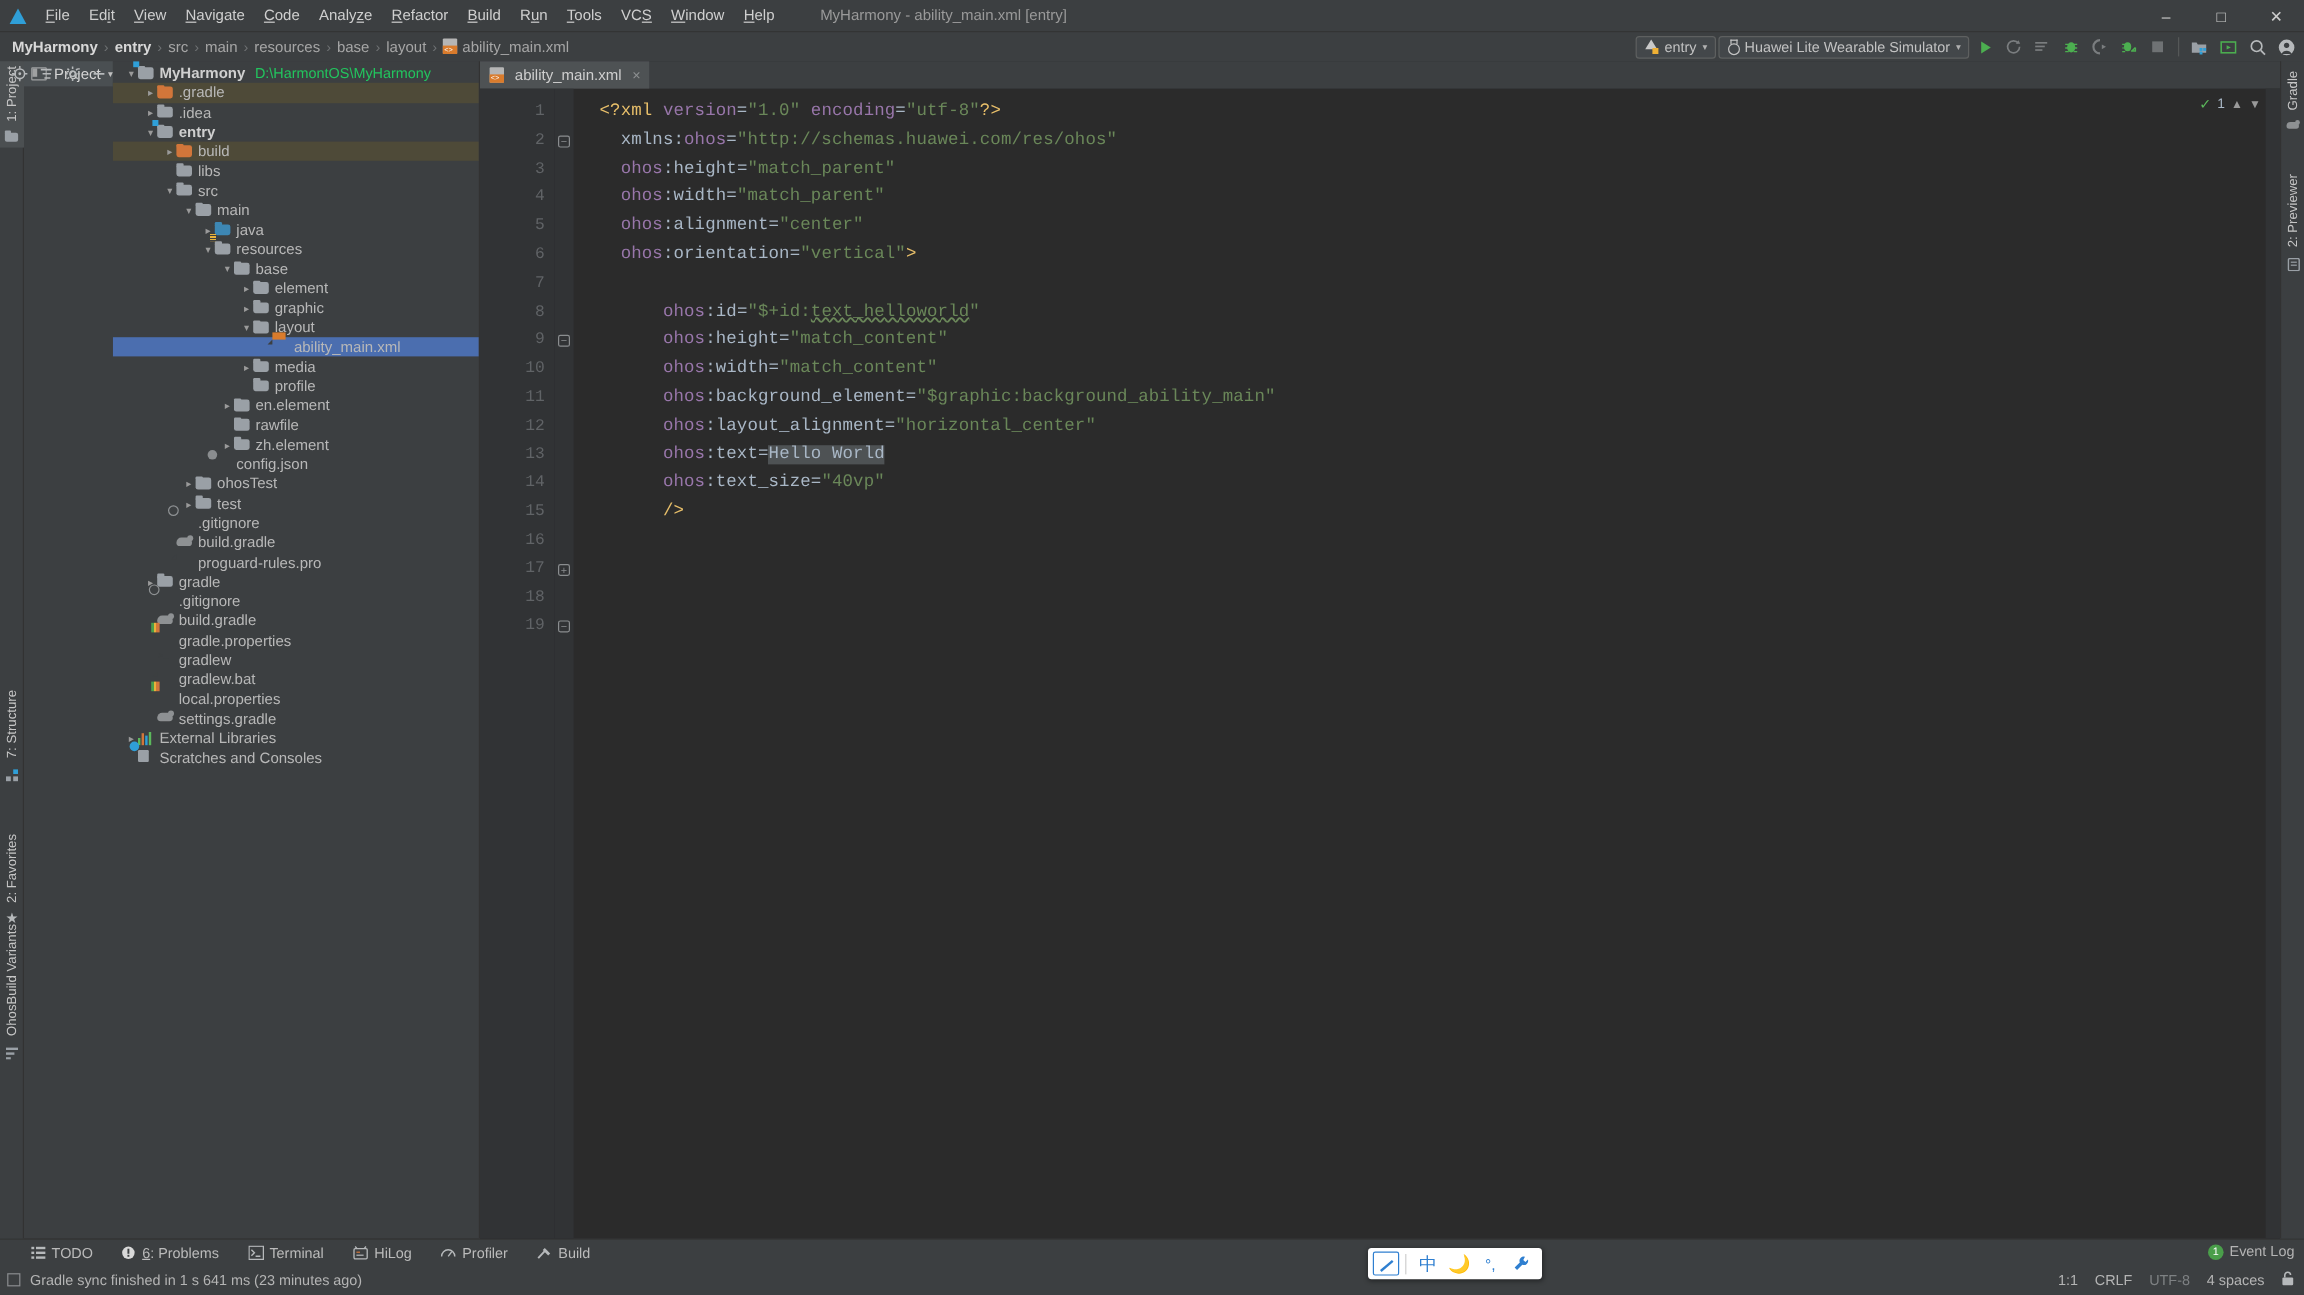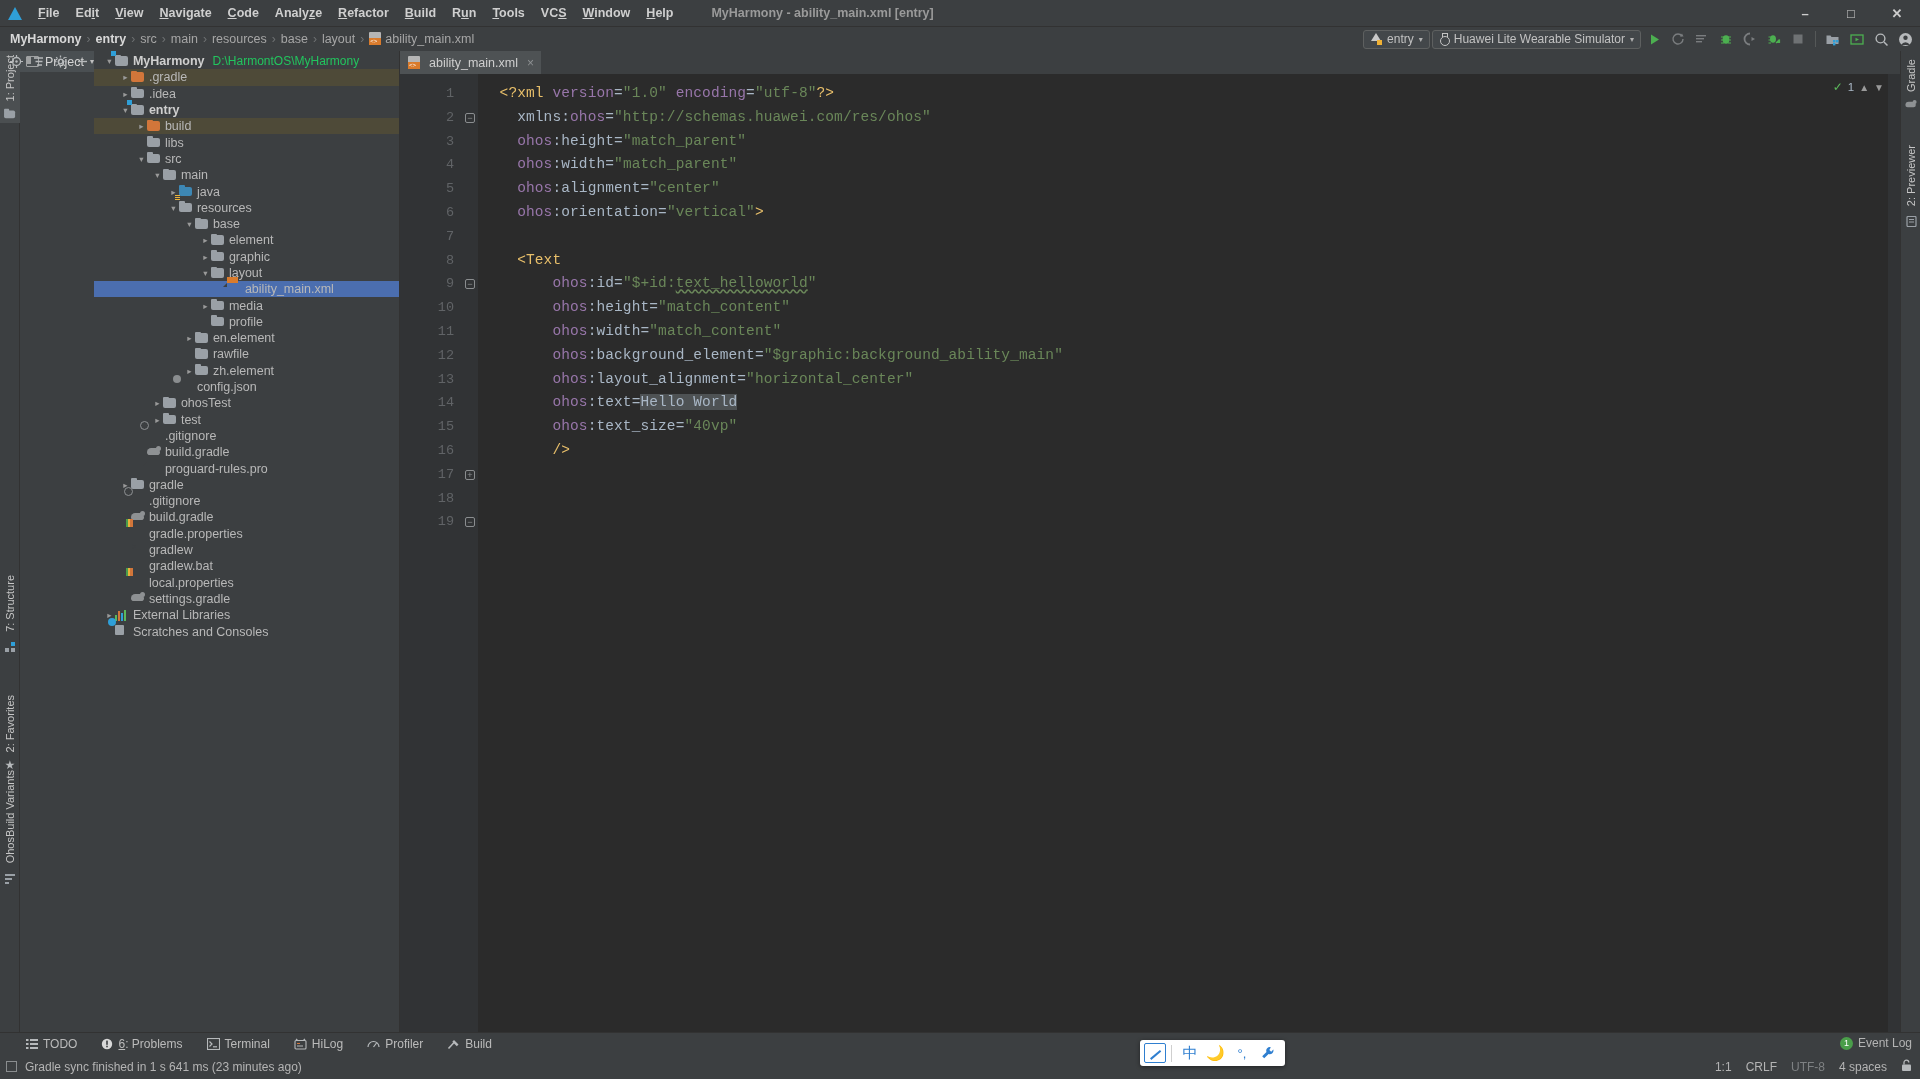--- a/index.html
+++ b/index.html
@@ -8,21 +8,21 @@
     background:#3c3f41;
     font-family:"Liberation Sans", sans-serif;
     color:#bbbbbb;
     -webkit-font-smoothing:antialiased;
   }
   #app { position:relative; width:1920px; height:1079px; display:flex; flex-direction:column; }
 
   
   .menubar {
     height:27px; background:#3c3f41; display:flex; align-items:center;
-    flex:0 0 27px; position:relative; border-bottom:1px solid #323232;font-weight:bold;
+    flex:0 0 27px; position:relative; border-bottom:1px solid #323232;
   }
   .app-logo { width:30px; display:flex; align-items:center; justify-content:center; }
   .logo-tri { width:0;height:0;border-left:7px solid transparent;border-right:7px solid transparent;border-bottom:13px solid #2f9fd8; position:relative;}
   .menu-item {
     padding:3px 8px; font-size:12.5px; color:#cfcfcf; cursor:default; white-space:nowrap;
   }
   .menu-item u { text-decoration:underline; }
   .win-title { margin-left:30px; font-size:12.5px; color:#9a9a9a; }
   .win-ctrl { position:absolute; right:0; top:0; height:27px; display:flex; }
   .win-btn { width:46px; height:27px; display:flex; align-items:center; justify-content:center; color:#cdcdcd; font-size:13px;}
@@ -652,21 +652,20 @@
             </div>
           </div>
         <div class="code" id="code">
             <div class="cl"><span class="t-plain">  </span><span class="t-pi">&lt;?xml </span><span class="t-attr">version</span><span class="t-eq">=</span><span class="t-val">"1.0"</span><span class="t-plain"> </span><span class="t-attr">encoding</span><span class="t-eq">=</span><span class="t-val">"utf-8"</span><span class="t-pi">?&gt;</span></div>
             <div class="cl"><span class="t-plain">    </span><span class="t-plain">xmlns:</span><span class="t-attr">ohos</span><span class="t-eq">=</span><span class="t-val">"http://schemas.huawei.com/res/ohos"</span></div>
             <div class="cl"><span class="t-plain">    </span><span class="t-attr">ohos</span><span class="t-plain">:</span><span class="t-plain">height</span><span class="t-eq">=</span><span class="t-val">"match_parent"</span></div>
             <div class="cl"><span class="t-plain">    </span><span class="t-attr">ohos</span><span class="t-plain">:</span><span class="t-plain">width</span><span class="t-eq">=</span><span class="t-val">"match_parent"</span></div>
             <div class="cl"><span class="t-plain">    </span><span class="t-attr">ohos</span><span class="t-plain">:</span><span class="t-plain">alignment</span><span class="t-eq">=</span><span class="t-val">"center"</span></div>
             <div class="cl"><span class="t-plain">    </span><span class="t-attr">ohos</span><span class="t-plain">:</span><span class="t-plain">orientation</span><span class="t-eq">=</span><span class="t-val">"vertical"</span><span class="t-tag">&gt;</span></div>
             <div class="cl">&nbsp;</div>
-            <div class="cl"><span class="t-plain">    </span><span class="t-tag">&lt;Text</span></div>
             <div class="cl"><span class="t-plain">        </span><span class="t-attr">ohos</span><span class="t-plain">:</span><span class="t-plain">id</span><span class="t-eq">=</span><span class="t-val">"$+id:</span><span class="t-val squig">text_helloworld</span><span class="t-val">"</span></div>
             <div class="cl"><span class="t-plain">        </span><span class="t-attr">ohos</span><span class="t-plain">:</span><span class="t-plain">height</span><span class="t-eq">=</span><span class="t-val">"match_content"</span></div>
             <div class="cl"><span class="t-plain">        </span><span class="t-attr">ohos</span><span class="t-plain">:</span><span class="t-plain">width</span><span class="t-eq">=</span><span class="t-val">"match_content"</span></div>
             <div class="cl"><span class="t-plain">        </span><span class="t-attr">ohos</span><span class="t-plain">:</span><span class="t-plain">background_element</span><span class="t-eq">=</span><span class="t-val">"$graphic:background_ability_main"</span></div>
             <div class="cl"><span class="t-plain">        </span><span class="t-attr">ohos</span><span class="t-plain">:</span><span class="t-plain">layout_alignment</span><span class="t-eq">=</span><span class="t-val">"horizontal_center"</span></div>
             <div class="cl"><span class="t-plain">        </span><span class="t-attr">ohos</span><span class="t-plain">:</span><span class="t-plain">text</span><span class="t-eq">=</span><span class="t-plain sel-bg">Hello World</span></div>
             <div class="cl"><span class="t-plain">        </span><span class="t-attr">ohos</span><span class="t-plain">:</span><span class="t-plain">text_size</span><span class="t-eq">=</span><span class="t-val">"40vp"</span></div>
             <div class="cl"><span class="t-plain">        </span><span class="t-tag">/&gt;</span></div>
             <div class="cl">&nbsp;</div>
           </div>

